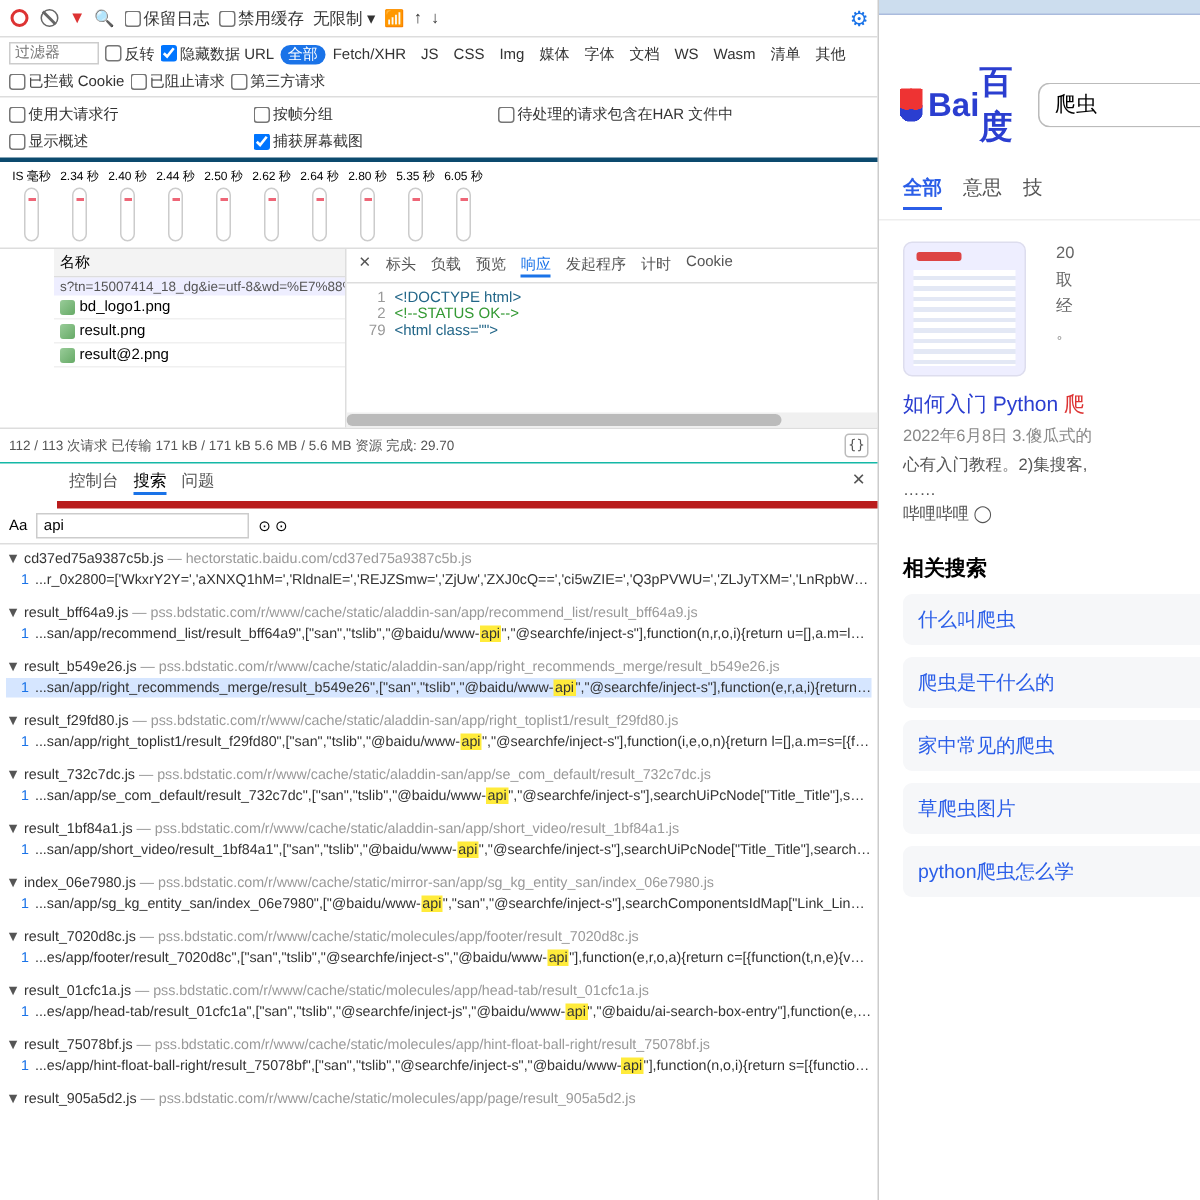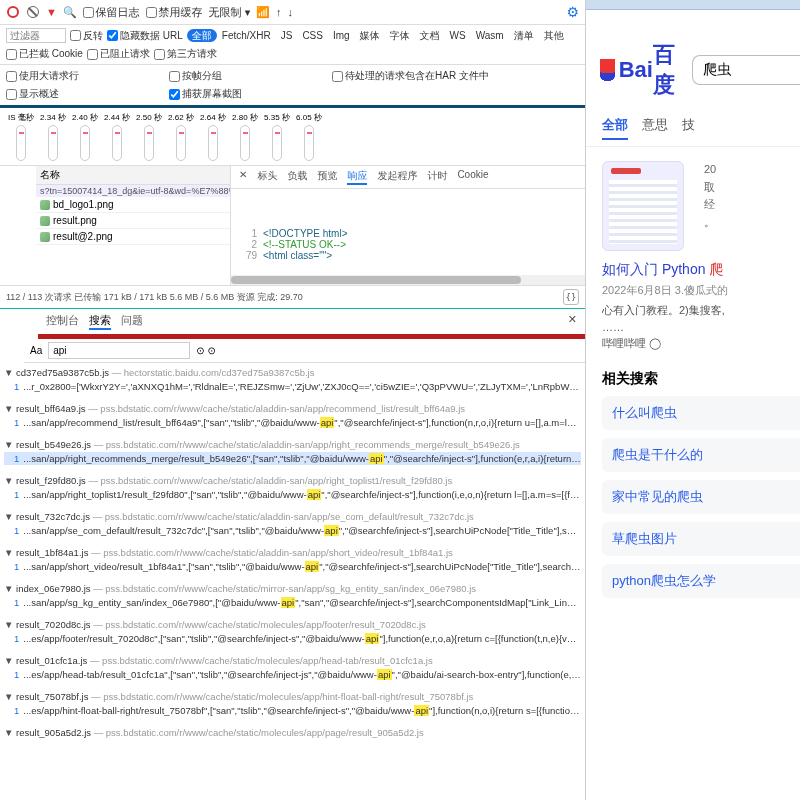--- a/index.html
+++ b/index.html
@@ -25,32 +25,32 @@
 .mid-split { display: flex; border-bottom: 1px solid #ddd; height: 120px; }
 .req-list { width: 195px; border-right: 1px solid #ddd; overflow: hidden; font-size: 10px; margin-left: 36px; }
 .req-header { background: #f3f3f3; padding: 2px 4px; border-bottom: 1px solid #ddd; font-size: 10px; }
 .req-filter { font-size: 9px; color: #555; padding: 1px 4px; white-space: nowrap; overflow: hidden; }
 .req-item { padding: 2px 4px; display: flex; align-items: center; gap: 3px; border-bottom: 1px solid #f0f0f0; }
 .file-icon { width: 10px; height: 10px; background: linear-gradient(135deg,#9c9,#6a6); border-radius: 2px; }
 .resp-panel { flex: 1; display: flex; flex-direction: column; overflow: hidden; }
 .resp-tabs { display: flex; gap: 10px; padding: 3px 8px; border-bottom: 1px solid #ddd; font-size: 10px; color: #555; }
 .resp-tabs .tab { cursor: pointer; }
 .resp-tabs .tab.active { color: #1a73e8; border-bottom: 2px solid #1a73e8; }
-.code { flex: 1; padding: 4px 8px; font-family: monospace; font-size: 10px; overflow: auto; margin-top: 35px; }
+.code { flex: 1; padding: 4px 8px; font-family: monospace; font-size: 10px; overflow: auto; }
 .code .ln { color: #999; display: inline-block; width: 18px; text-align: right; margin-right: 6px; }
 .code .tag { color: #268; }
 .code .comment { color: #393; }
 .scroll-h { height: 10px; background: #f0f0f0; position: relative; margin-top: auto; }
 .scroll-thumb { position: absolute; left: 0; width: 290px; height: 8px; background: #bbb; border-radius: 4px; top: 1px; }
 .status-bar { padding: 3px 6px; font-size: 9px; color: #555; border-bottom: 1px solid #14b8a6; display: flex; justify-content: space-between; align-items: center; }
 .bracket { width: 16px; height: 16px; border: 1px solid #bbb; border-radius: 3px; display: flex; align-items: center; justify-content: center; font-family: monospace; }
 .console-tabs { display: flex; gap: 10px; padding: 4px 8px; border-bottom: 5px solid #b91c1c; font-size: 11px; color: #555; justify-content: space-between; margin-left: 38px; }
 .console-tabs .left { display: flex; gap: 10px; }
 .console-tabs .tab.active { color: #000; border-bottom: 2px solid #1a73e8; }
-.search-bar { display: flex; align-items: center; gap: 6px; padding: 3px 6px; border-bottom: 1px solid #ddd; font-size: 10px; margin-left: 24px; }
+.search-bar { display: flex; align-items: center; gap: 6px; padding: 3px 6px; border-bottom: 1px solid #ddd; font-size: 10px; }
 .search-bar input { flex: 0 0 130px; padding: 2px 4px; border: 1px solid #ccc; font-size: 10px; }
 .results { flex: 1; overflow: auto; font-size: 9.5px; padding: 2px 4px; }
 .result-group { margin-bottom: 8px; }
 .result-head { color: #555; padding: 2px 0; }
 .result-head .file { color: #333; }
 .result-head .path { color: #999; }
 .result-line { color: #333; padding: 1px 0 1px 10px; white-space: nowrap; overflow: hidden; text-overflow: ellipsis; }
 .result-line .num { color: #1a73e8; margin-right: 4px; }
 .hl { background: #ffeb3b; padding: 0 1px; }
 .gear { color: #1a73e8; font-size: 14px; }

